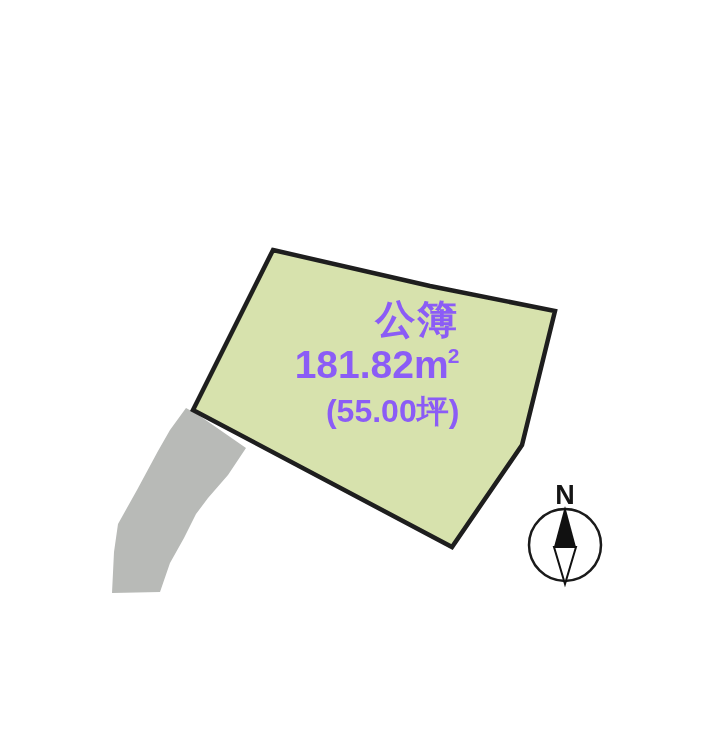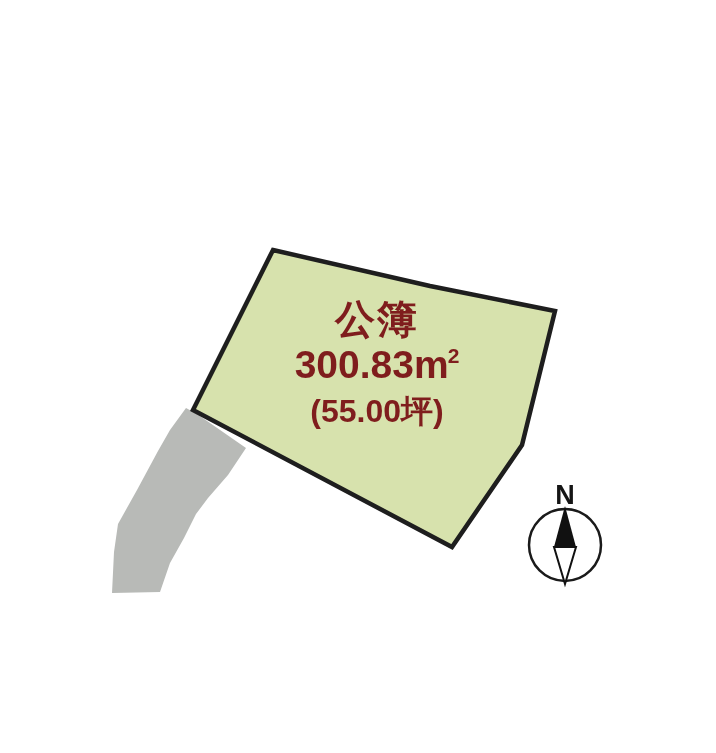--- a/index.html
+++ b/index.html
@@ -19,22 +19,22 @@
     position: absolute;
     left: 0;
     top: 0;
     display: block;
   }
   .area-label {
     position: absolute;
     left: 377px;
     top: 296px;
     transform: translateX(-50%);
-    text-align: center;
-    color: #7f1d1d;
+    text-align: right;
+    color: #8b5cf6;
     font-weight: 700;
     white-space: nowrap;
     line-height: 46px;
   }
   .area-label .line-register {
     font-size: 40px;
     letter-spacing: 2px;
   }
   .area-label .line-area {
     font-size: 39px;
@@ -75,19 +75,19 @@
 
     <g>
       <circle cx="565" cy="545" r="36" fill="#ffffff" stroke-width="2.5" stroke="#1a1a1a"></circle>
       <path d="M565,506 L554,547 L576,547 Z" fill="#111111"></path>
       <path d="M565,584 L554,547 L576,547 Z" fill="#ffffff" stroke-width="2" stroke="#111111"></path>
     </g>
   </svg>
 
   <div class="area-label">
     <div class="line-register">公簿</div>
-    <div class="line-area"><span>300.83</span><span>m</span><span class="sup">2</span></div>
+    <div class="line-area"><span>181.82</span><span>m</span><span class="sup">2</span></div>
     <div class="line-tsubo">(55.00坪)</div>
   </div>
 
   <div class="compass-n">N</div>
 
 </div>
 
 </body></html>

